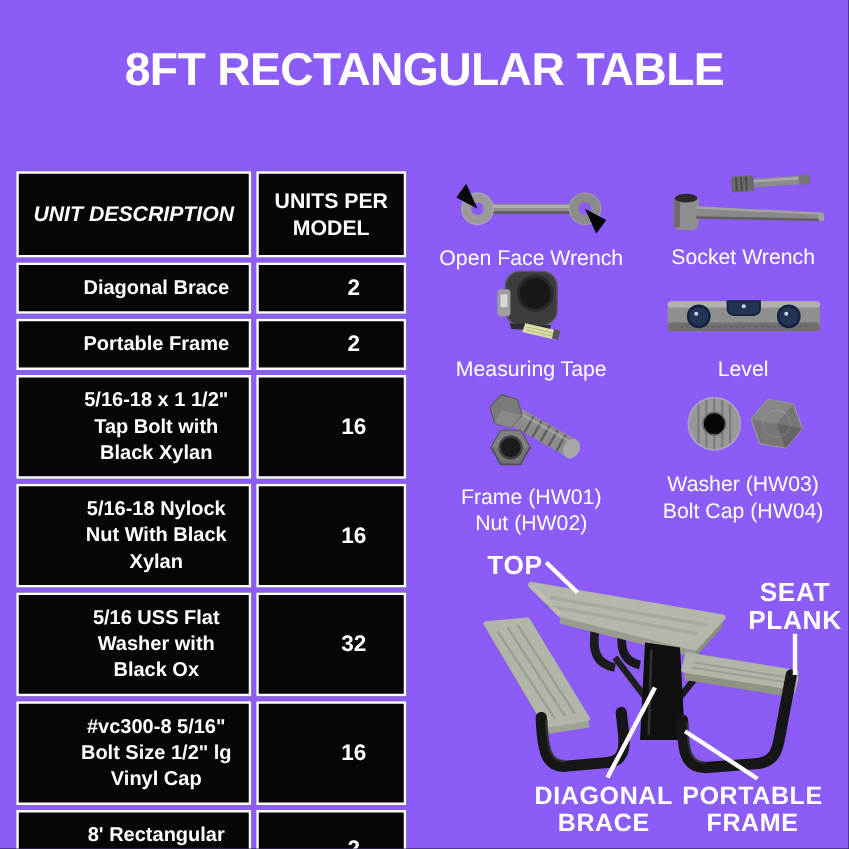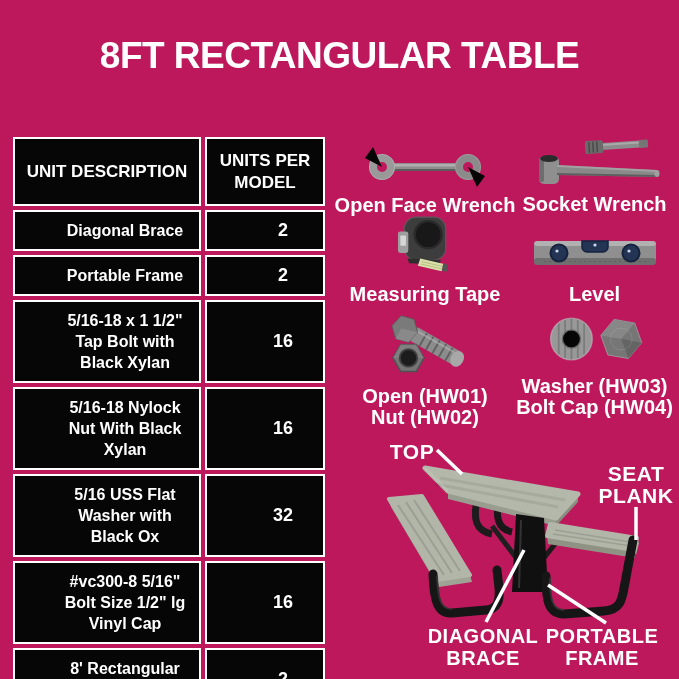--- a/index.html
+++ b/index.html
@@ -1,35 +1,35 @@
 <!DOCTYPE html>
 <html><head>
 <meta charset="utf-8">
 <style>
   html,body{margin:0;padding:0;background:#060606;}
-  .canvas{position:relative;width:679px;height:679px;background:#be185d;color:#fff;
+  .canvas{position:relative;width:679px;height:679px;background:#8b5cf6;color:#fff;
           font-family:"Liberation Sans",sans-serif;overflow:hidden;}
   
   .header{position:absolute;top:34px;left:0;width:679px;text-align:center;}
   .title{font-size:37px;font-weight:800;letter-spacing:-0.5px;margin:0;line-height:44px;}
   .subtitle{font-size:27px;font-weight:800;letter-spacing:-0.5px;margin:0;line-height:32px;}
   
   .parts-table{position:absolute;left:9px;top:133px;}
   .parts-table table{border-collapse:separate;border-spacing:4px;}
   .parts-table th,.parts-table td{border:2px solid #fff;background:#060606;color:#fff;
       text-align:center;vertical-align:middle;box-sizing:border-box;padding:8px 8px;}
   .parts-table th{font-size:17px;line-height:22px;font-weight:800;height:69px;}
-  th.col-desc{width:188px;}
+  th.col-desc{width:188px;font-style:italic;}
   th.col-num{width:120px;}
   .parts-table td{font-size:16px;line-height:21px;font-weight:700;height:40px;padding-left:44px;}
   .parts-table td.num{font-size:18px;font-weight:800;}
   
   .tools{position:absolute;left:340px;top:130px;width:339px;height:300px;}
   .tool{position:absolute;display:flex;flex-direction:column;align-items:center;}
-  .tool-label{font-size:20px;font-weight:700;line-height:21px;text-align:center;white-space:nowrap;}
+  .tool-label{font-size:17px;font-weight:400;line-height:21px;text-align:center;white-space:nowrap;}
   #tool-ofw{left:0;top:16px;width:170px;}
   #tool-sw{left:170px;top:4px;width:169px;}
   #tool-mt{left:0;top:84px;width:170px;}
   #tool-lv{left:170px;top:100px;width:169px;}
   #tool-bn{left:0;top:182px;width:170px;}
   #tool-wc{left:170px;top:180px;width:169px;}
   .gap2{margin-top:2px;} .gap3{margin-top:3px;} .gap4{margin-top:4px;} .gap6{margin-top:6px;}
   
   .diagram{position:absolute;left:340px;top:428px;width:339px;height:251px;}
   .dlabel{font-family:"Liberation Sans",sans-serif;font-weight:800;fill:#ffffff;letter-spacing:0.5px;}
@@ -176,21 +176,21 @@
           <line x1="82" y1="39" x2="74" y2="53" stroke="#5f5f5f" stroke-width="2"></line>
           <line x1="42" y1="20" x2="84" y2="44" stroke="#c0c0c0" stroke-width="2" opacity="0.5"></line>
           <polygon points="44,22 34,33 20,29 16,15 26,4 40,8" fill="#7a7a7a" stroke="#5a5a5a" stroke-width="1"></polygon>
           <polygon points="44,22 34,33 20,29 26,18" fill="#8d8d8d" opacity="0.8"></polygon>
           <polygon points="51,50 42.5,64.7 25.5,64.7 17,50 25.5,35.3 42.5,35.3" fill="#747474" stroke="#4f4f4f" stroke-width="1.5"></polygon>
           <polygon points="17,50 25.5,35.3 42.5,35.3 51,50 44,50 34,41 24,50" fill="#868686" opacity="0.7"></polygon>
           <circle cx="34" cy="50" r="9.5" fill="#1c1c1c"></circle>
           <circle cx="34" cy="50" r="9.5" fill="none" stroke="#404040" stroke-width="2"></circle>
         </svg>
       </span>
-      <span class="tool-label gap2">Open (HW01)</span>
+      <span class="tool-label gap2">Frame (HW01)</span>
       <span class="tool-label">Nut (HW02)</span>
     </div>
 
     <div class="tool" id="tool-wc">
       <span>
         <svg width="120" height="58" viewBox="0 0 120 64">
           <circle cx="34" cy="32" r="23" fill="#989898"></circle>
           <line x1="20" y1="15" x2="20" y2="49" stroke="#000000" stroke-width="2" opacity="0.18"></line>
           <line x1="27" y1="11" x2="27" y2="53" stroke="#000000" stroke-width="2" opacity="0.18"></line>
           <line x1="34" y1="9" x2="34" y2="55" stroke="#000000" stroke-width="2" opacity="0.18"></line>

